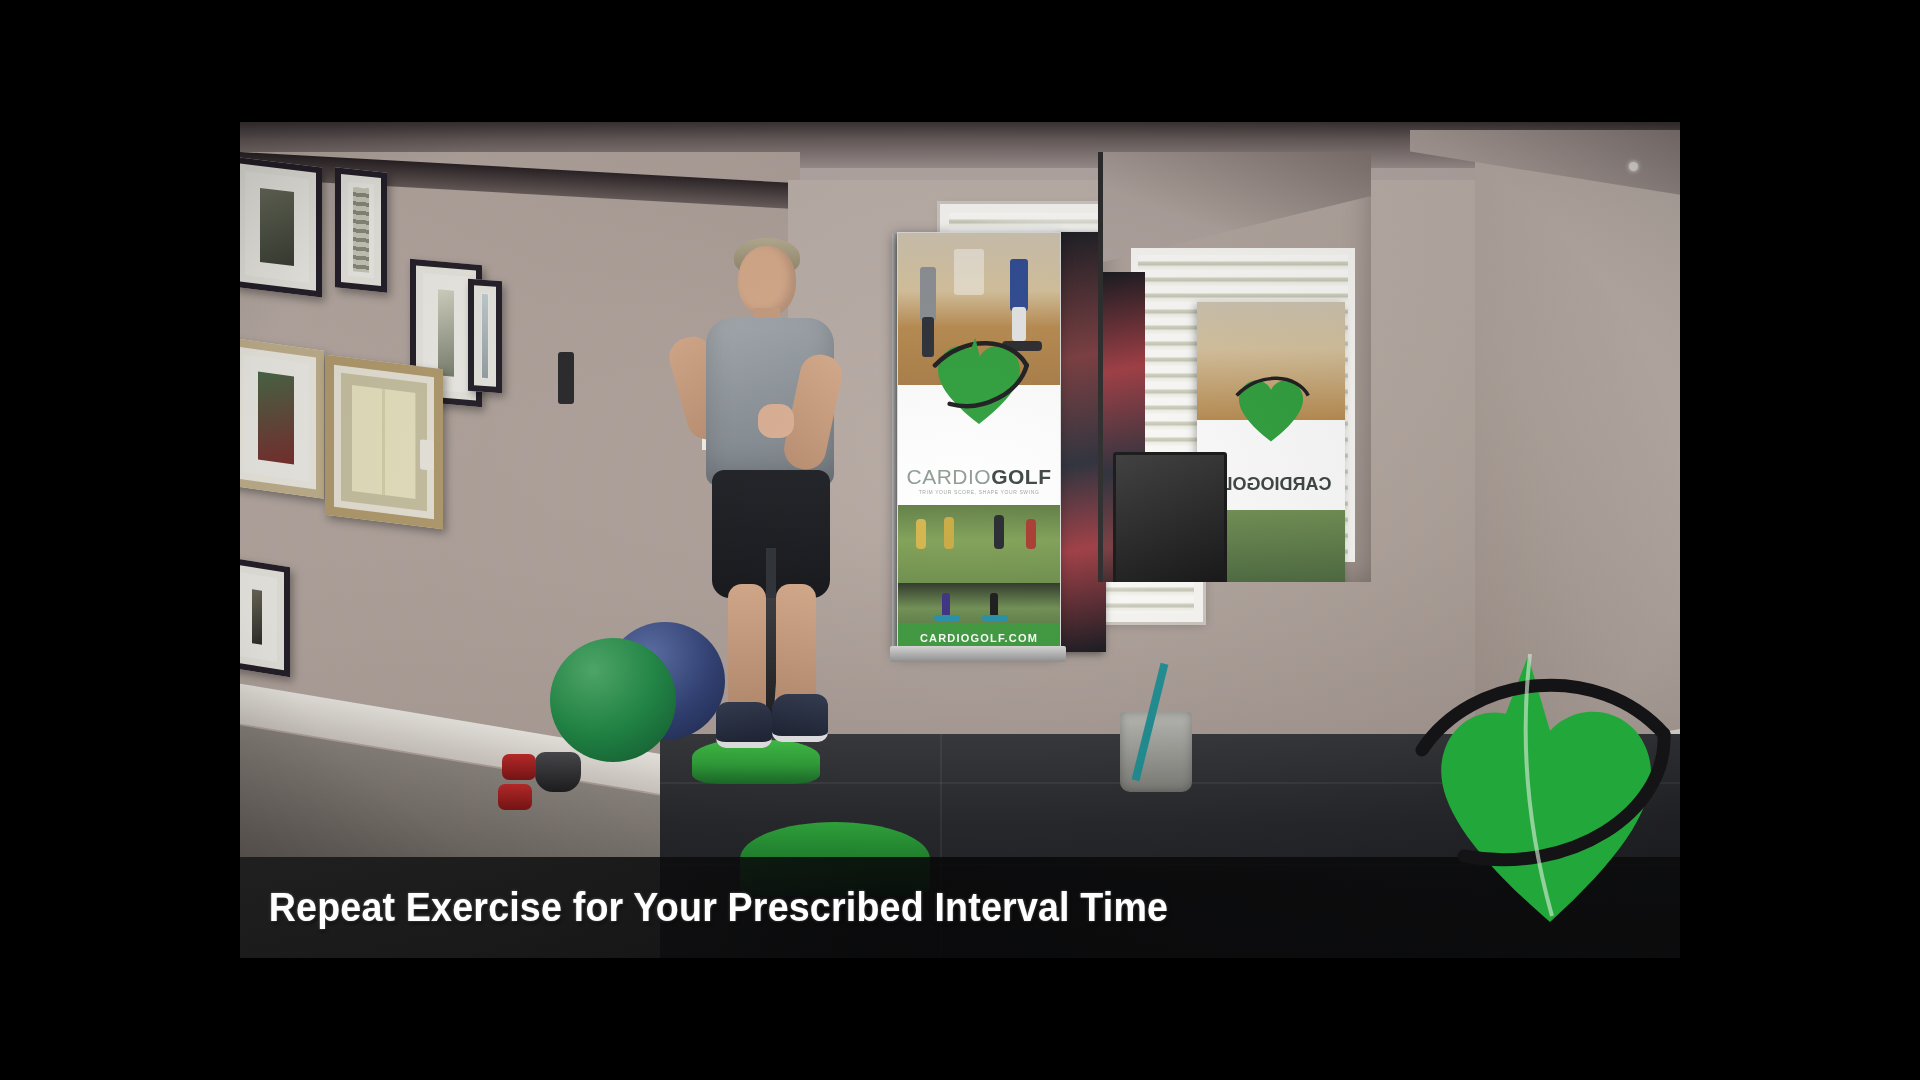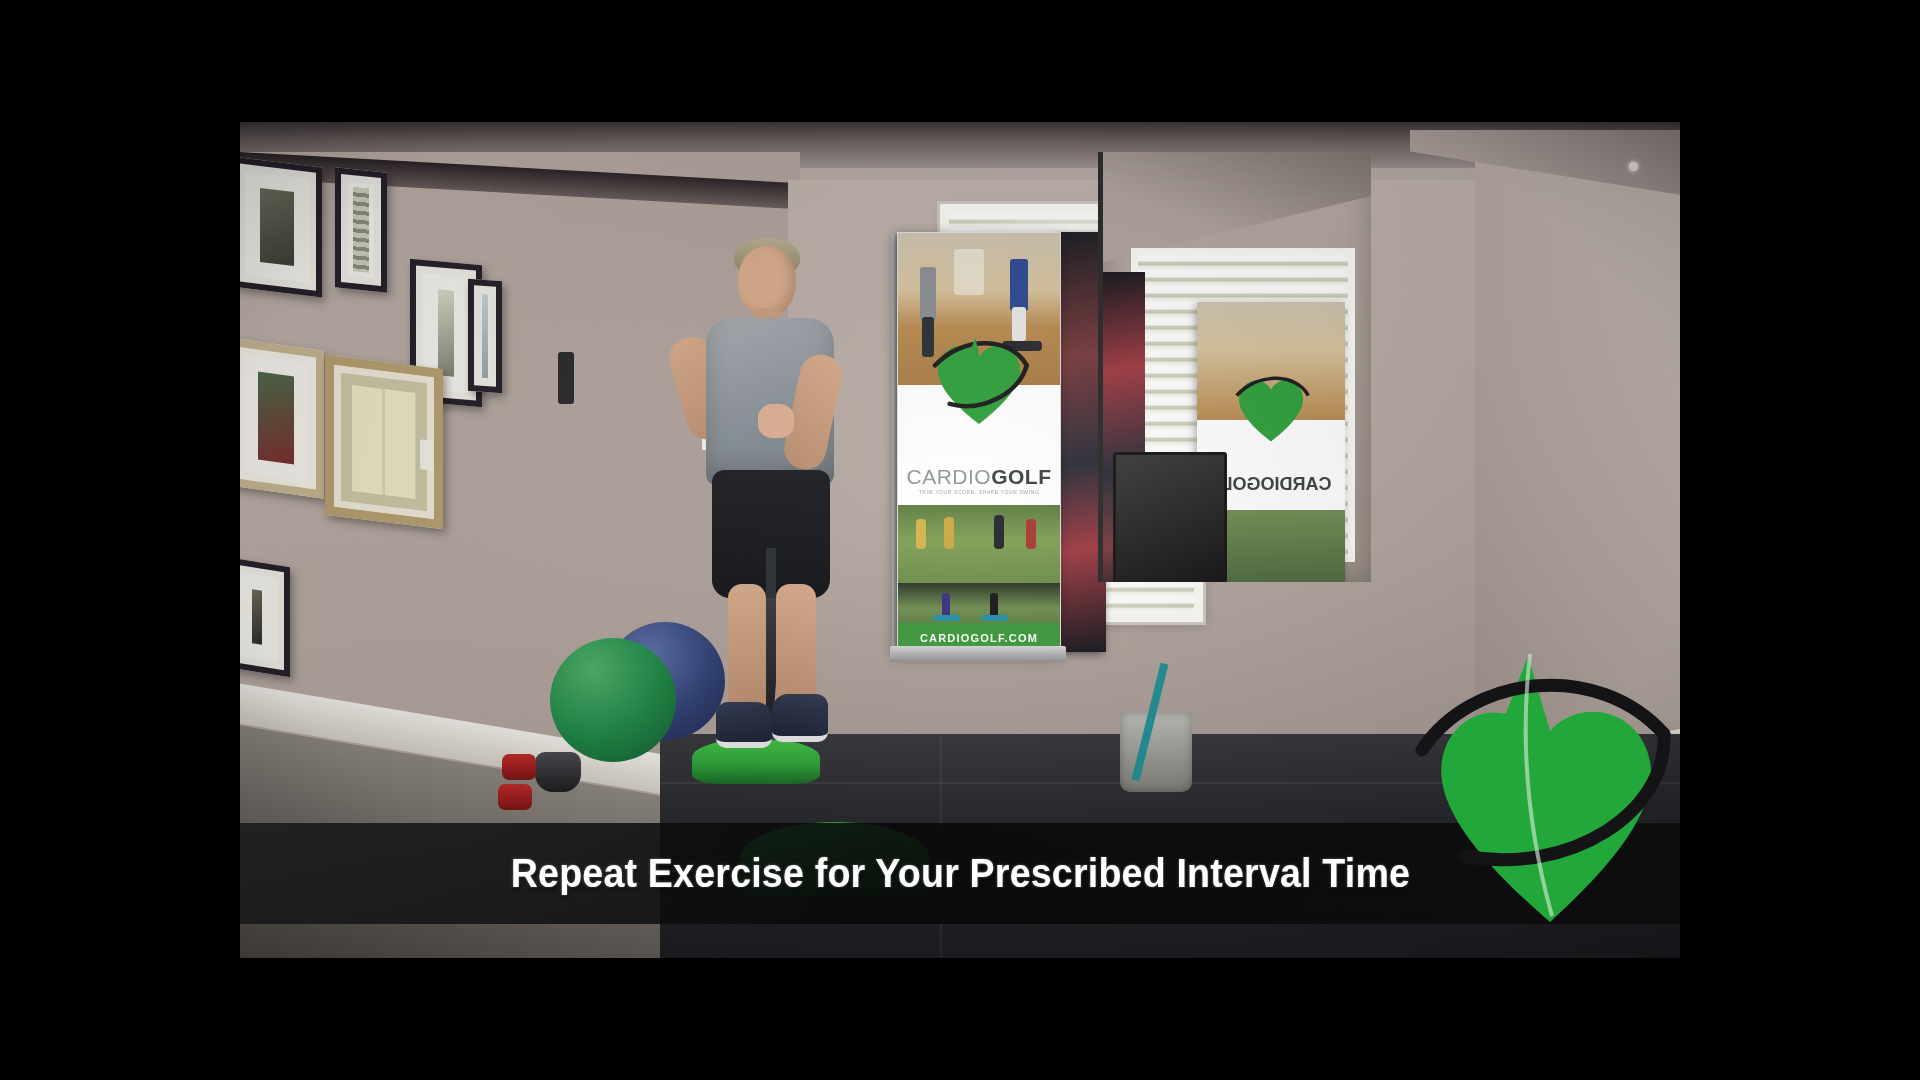--- a/index.html
+++ b/index.html
@@ -342,23 +342,23 @@
   }
 
   
   #heart-watermark{
     position:absolute; left:1162px; top:508px; width:280px; height:300px;
     pointer-events:none;
   }
 
   
   #caption-bar{
-    position:absolute; left:0; right:0; top:701px; height:101px;
+    position:absolute; left:0; right:0; top:735px; height:101px;
     background: linear-gradient(90deg, rgba(20,20,22,.80) 0%, rgba(8,8,9,.88) 45%, rgba(10,10,11,.82) 100%);
-    display:flex; align-items:center; justify-content:center;
+    display:flex; align-items:center; justify-content:flex-start;
   }
   #caption-text{
     color:#ffffff;
     font-family:"Liberation Sans", sans-serif;
     font-weight:700;
     font-size:40px;
     letter-spacing:.2px;
     transform: scaleX(.94);
     text-shadow: 0 0 3px rgba(255,255,255,.35), 1px 2px 4px rgba(0,0,0,.85);
     white-space:nowrap;

